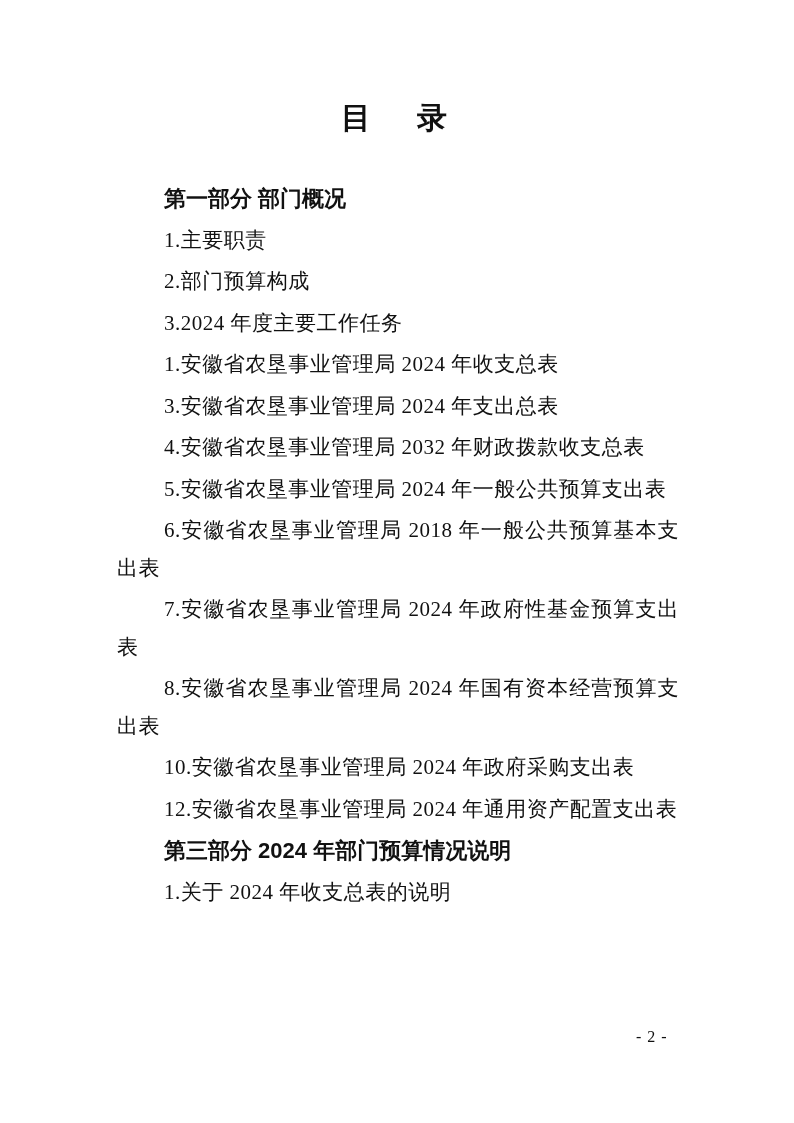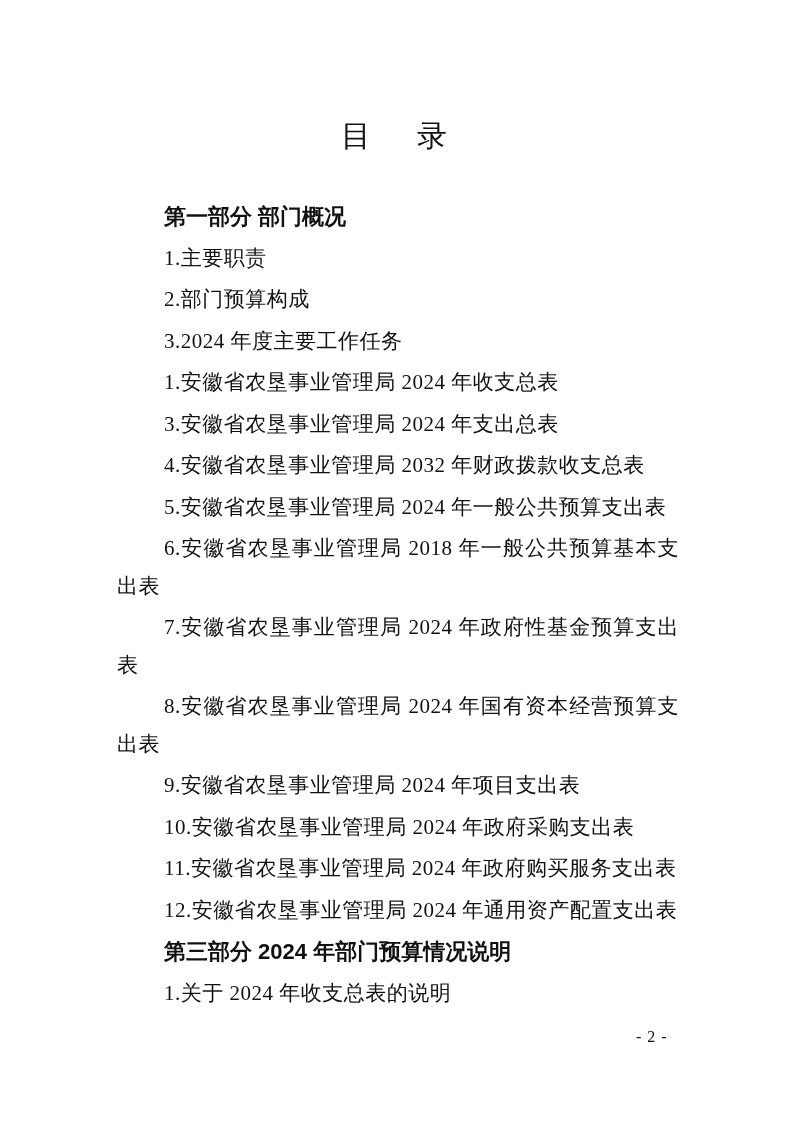--- a/index.html
+++ b/index.html
@@ -17,24 +17,24 @@
     font-family: "Liberation Serif", "DejaVu Serif", serif;
     color: #111111;
   }
   .content {
     position: absolute;
     left: 113px;
     top: 96px;
     width: 570px;
   }
   .doc-title {
-    margin: 18px 0 40px 0;
+    margin: 0 0 40px 0;
     text-align: center;
     font-size: 30px;
-    font-weight: normal;
+    font-weight: bold;
     line-height: 44px;
     letter-spacing: 8px;
     font-family: "Liberation Serif", "DejaVu Serif", serif;
     white-space: nowrap;
   }
   p.toc-line {
     margin: 4px;
     font-size: 21px;
     line-height: 37.5px;
     letter-spacing: 0.5px;
@@ -71,23 +71,21 @@
     <p class="toc-line">2.部门预算构成</p>
     <p class="toc-line">3.2024 年度主要工作任务</p>
 
     <p class="toc-line">1.安徽省农垦事业管理局 2024 年收支总表</p>
     <p class="toc-line">3.安徽省农垦事业管理局 2024 年支出总表</p>
     <p class="toc-line">4.安徽省农垦事业管理局 2032 年财政拨款收支总表</p>
     <p class="toc-line">5.安徽省农垦事业管理局 2024 年一般公共预算支出表</p>
     <p class="toc-line">6.安徽省农垦事业管理局 2018 年一般公共预算基本支出表</p>
     <p class="toc-line">7.安徽省农垦事业管理局 2024 年政府性基金预算支出表</p>
     <p class="toc-line">8.安徽省农垦事业管理局 2024 年国有资本经营预算支出表</p>
-    <p class="toc-line">9.安徽省农垦事业管理局 2024 年项目支出表</p>
     <p class="toc-line">10.安徽省农垦事业管理局 2024 年政府采购支出表</p>
-    <p class="toc-line">11.安徽省农垦事业管理局 2024 年政府购买服务支出表</p>
     <p class="toc-line">12.安徽省农垦事业管理局 2024 年通用资产配置支出表</p>
 
     <p class="toc-line toc-heading">第三部分 2024 年部门预算情况说明</p>
     <p class="toc-line">1.关于 2024 年收支总表的说明</p>
 
   </div>
 
   <div class="page-number">- 2 -</div>
 </div>
 

